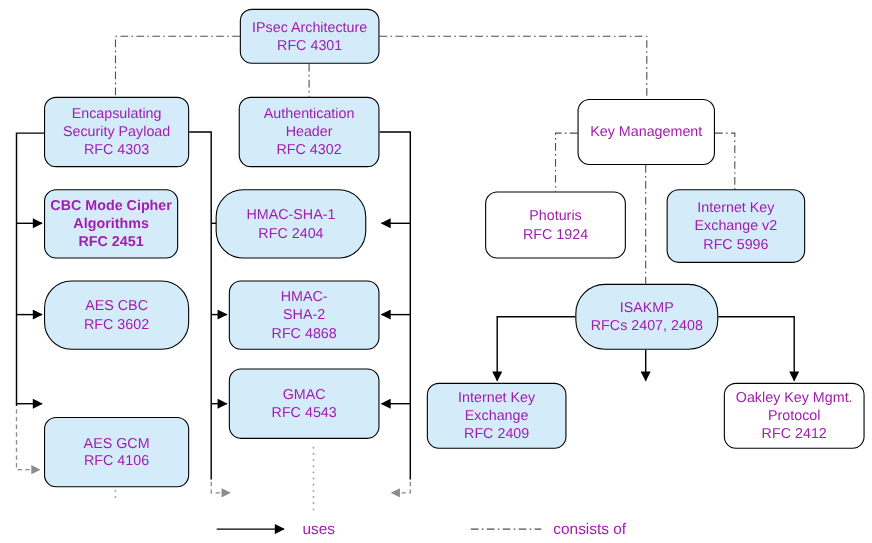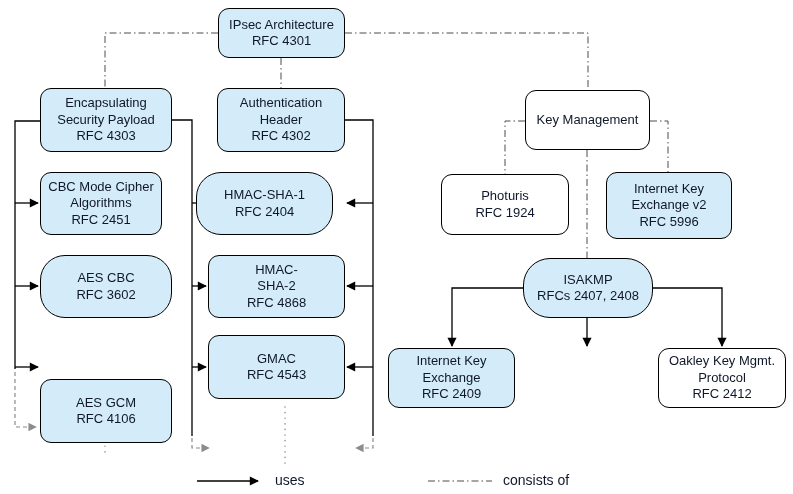--- a/index.html
+++ b/index.html
@@ -1,18 +1,18 @@
 <!DOCTYPE html>
 <html><head>
 <meta charset="utf-8">
 <style>
   html,body{margin:0;padding:0;background:#ffffff;}
   .canvas{
     position:relative;width:793px;height:494px;background:#ffffff;overflow:hidden;
-    font-family:"Liberation Sans", sans-serif;color:#0f172a;
+    font-family:"Liberation Sans", sans-serif;color:#a21caf;
   }
   .connectors{position:absolute;left:0;top:0;width:793px;height:494px;}
   .node{
     position:absolute;box-sizing:border-box;border:1.5px solid #000;border-radius:11px;
     display:flex;flex-direction:column;align-items:center;justify-content:center;
     text-align:center;font-size:13px;line-height:1.26;padding:2px 4px;
   }
   .node.blue{background:#d4ecfa;}
   .node.white{background:#ffffff;}
   .lbl{white-space:pre-line;}
@@ -85,21 +85,21 @@
   <div class="node blue" style="left:40px;top:88px;width:132px;height:64px;">
     <div class="lbl">Encapsulating Security Payload</div>
     <div class="lbl">RFC 4303</div>
   </div>
 
   <div class="node blue" style="left:217px;top:88px;width:128px;height:64px;">
     <div class="lbl">Authentication Header</div>
     <div class="lbl">RFC 4302</div>
   </div>
 
-  <div class="node blue" style="left:40px;top:172px;width:122px;height:63px;">
+  <div class="node blue" style="left:40px;top:172px;width:122px;height:63px;font-weight:bold;">
     <div class="lbl">CBC Mode Cipher Algorithms</div>
     <div class="lbl">RFC 2451</div>
   </div>
 
   <div class="node blue" style="left:40px;top:255px;width:132px;height:63px;border-radius:25px;">
     <div class="lbl">AES CBC</div>
     <div class="lbl">RFC 3602</div>
   </div>
 
   <div class="node blue" style="left:40px;top:335px;width:132px;height:64px;margin-top:44px;">

